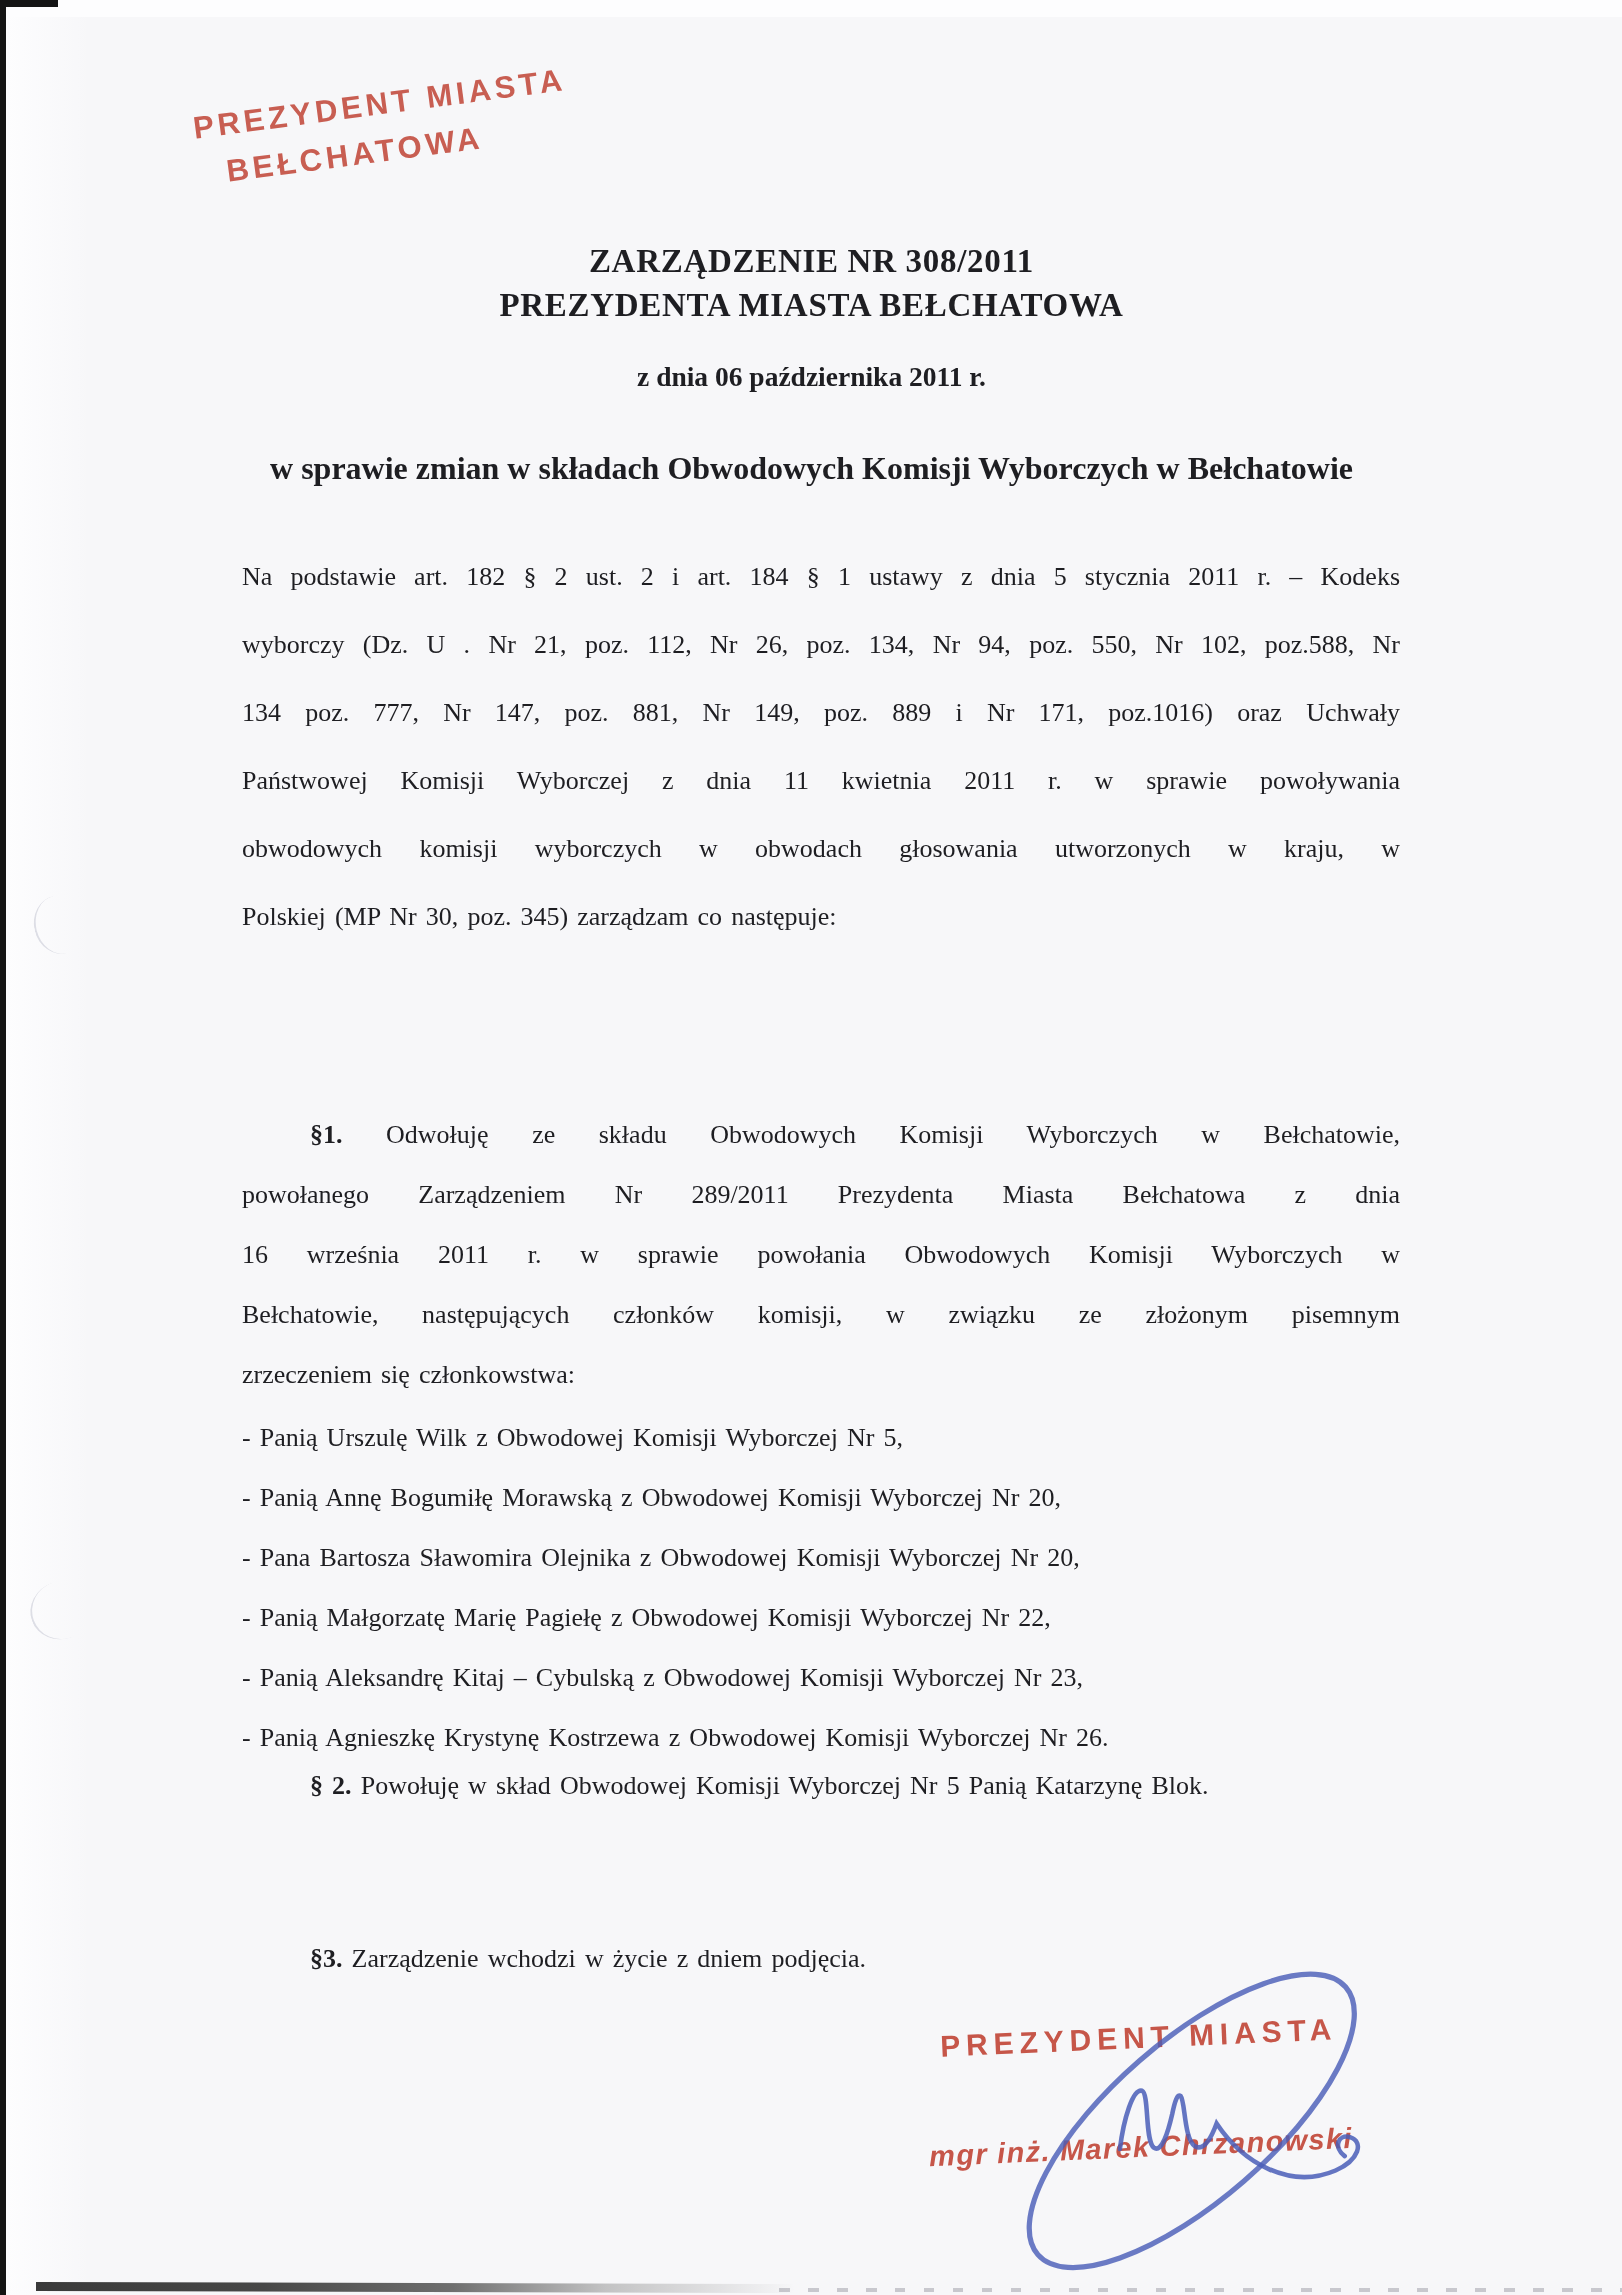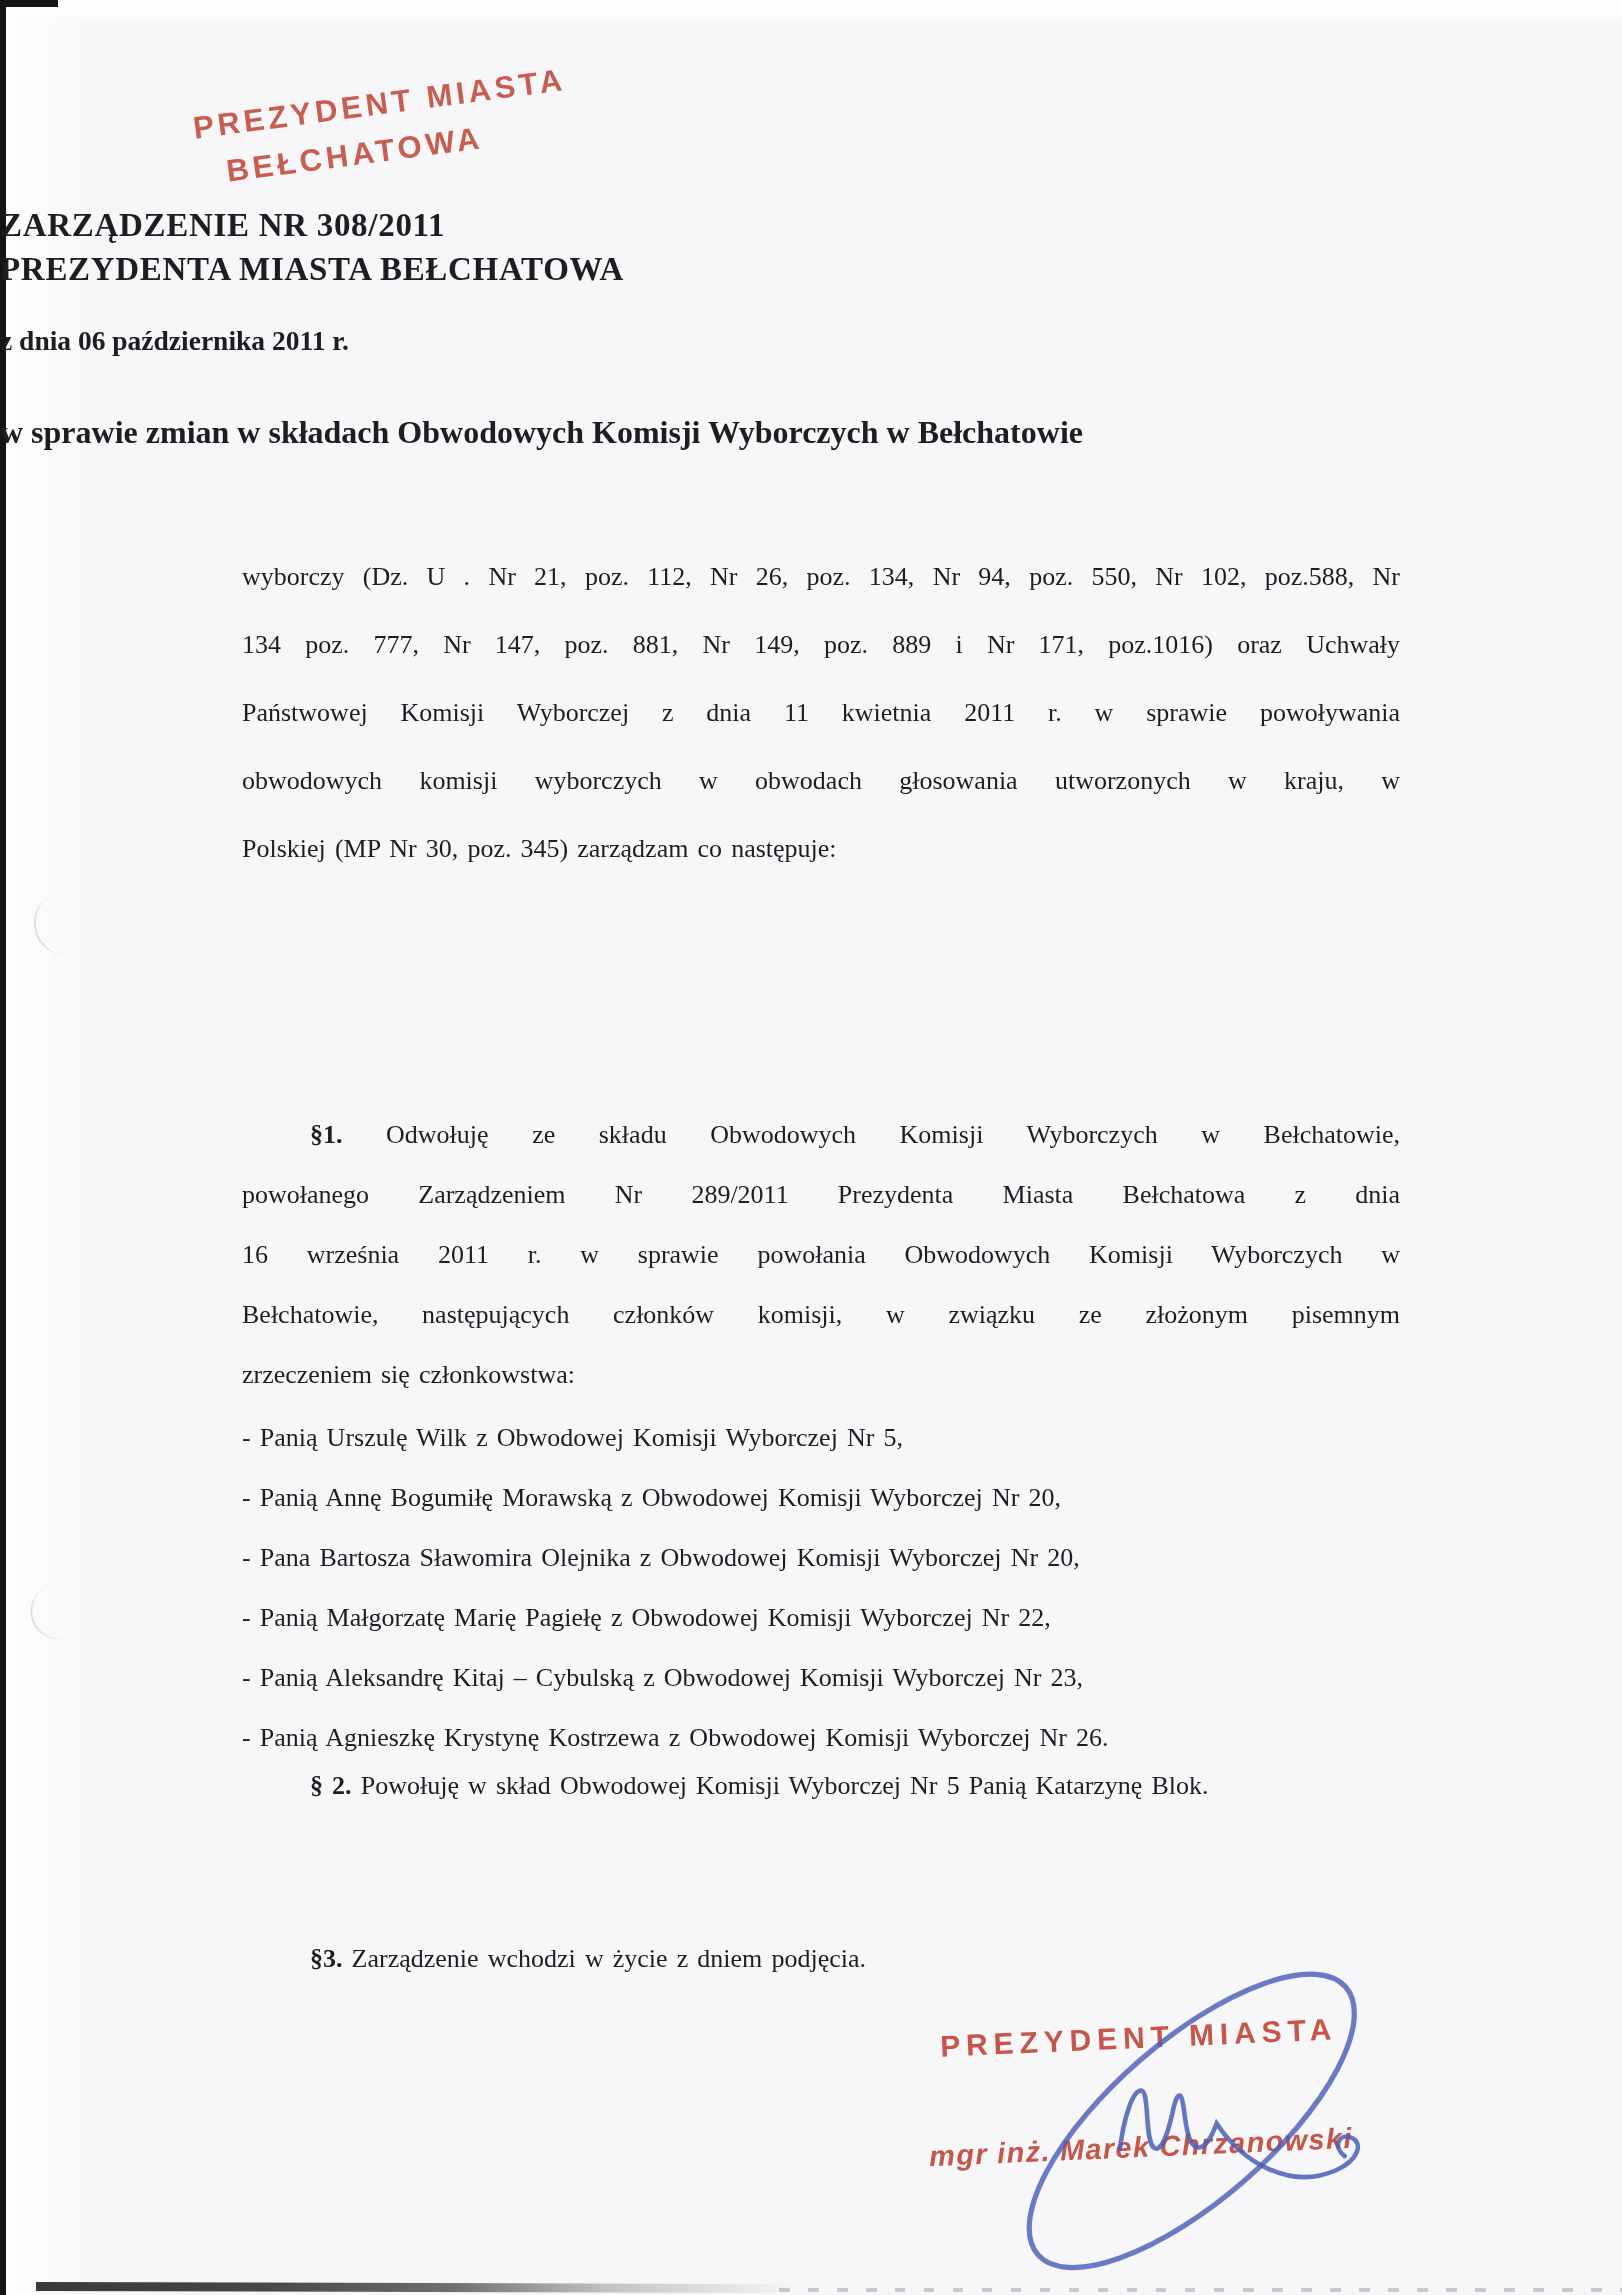--- a/index.html
+++ b/index.html
@@ -27,21 +27,21 @@
   
   .corner-stamp {
     position:absolute; left:191px; top:111px; transform:rotate(-7.5deg); transform-origin:left top;
     font-family:"Liberation Sans", sans-serif; font-weight:700; color:var(--stamp-red,#c2493b);
     opacity:.88; white-space:nowrap;
   }
   .corner-stamp .l1 { font-size:31px; letter-spacing:3.9px; }
   .corner-stamp .l2 { font-size:31px; letter-spacing:3.9px; margin-top:10.5px; margin-left:27.5px; }
 
   
-  .center-line { position:absolute; left:0; width:1623px; font-weight:700; white-space:nowrap; }
+  .center-line { position:absolute; left:0; width:1623px; text-align:center; font-weight:700; white-space:nowrap;margin-top:36px; }
   .title1  { top:207px; font-size:33px; letter-spacing:0.7px; }
   .title2  { top:251px; font-size:33px; letter-spacing:0.7px; }
   .dateln  { top:325px; font-size:27.5px; }
   .subject { top:414px; font-size:32px; }
 
   
   .doc-block { position:absolute; left:242px; width:1158px; font-size:26px; word-spacing:2.6px; }
   .lh-big   { line-height:68px; }
   .lh-med   { line-height:60px; }
   .jline    { text-align:justify; text-align-last:justify; }
@@ -80,20 +80,21 @@
   <div class="l1">PREZYDENT MIASTA</div>
   <div class="l2">BEŁCHATOWA</div>
 </div>
 
 <div class="center-line title1">ZARZĄDZENIE  NR 308/2011</div>
 <div class="center-line title2">PREZYDENTA MIASTA BEŁCHATOWA</div>
 <div class="center-line dateln">z dnia 06 października 2011 r.</div>
 <div class="center-line subject">w sprawie zmian w składach  Obwodowych Komisji Wyborczych w Bełchatowie</div>
 
 <div class="doc-block lh-big" style="top:543px;">
+    <div class="jline">Na podstawie art. 182 § 2 ust. 2 i art. 184 § 1 ustawy z dnia 5 stycznia 2011 r. – Kodeks</div>
     <div class="jline">wyborczy (Dz. U . Nr 21, poz. 112, Nr 26, poz. 134, Nr 94, poz. 550, Nr 102, poz.588, Nr</div>
     <div class="jline">134 poz. 777, Nr 147, poz. 881, Nr 149, poz. 889 i Nr 171, poz.1016) oraz Uchwały</div>
     <div class="jline">Państwowej Komisji Wyborczej z dnia 11 kwietnia 2011 r. w sprawie powoływania</div>
     <div class="jline">obwodowych komisji wyborczych w obwodach głosowania utworzonych w kraju, w</div>
     <div class="jline">Polskiej (MP Nr 30, poz. 345) zarządzam co następuje:</div>
   </div>
 
 <div class="doc-block lh-med" style="top:1105px;">
   <div class="first-line">
     <span class="par-label">§1.</span>

